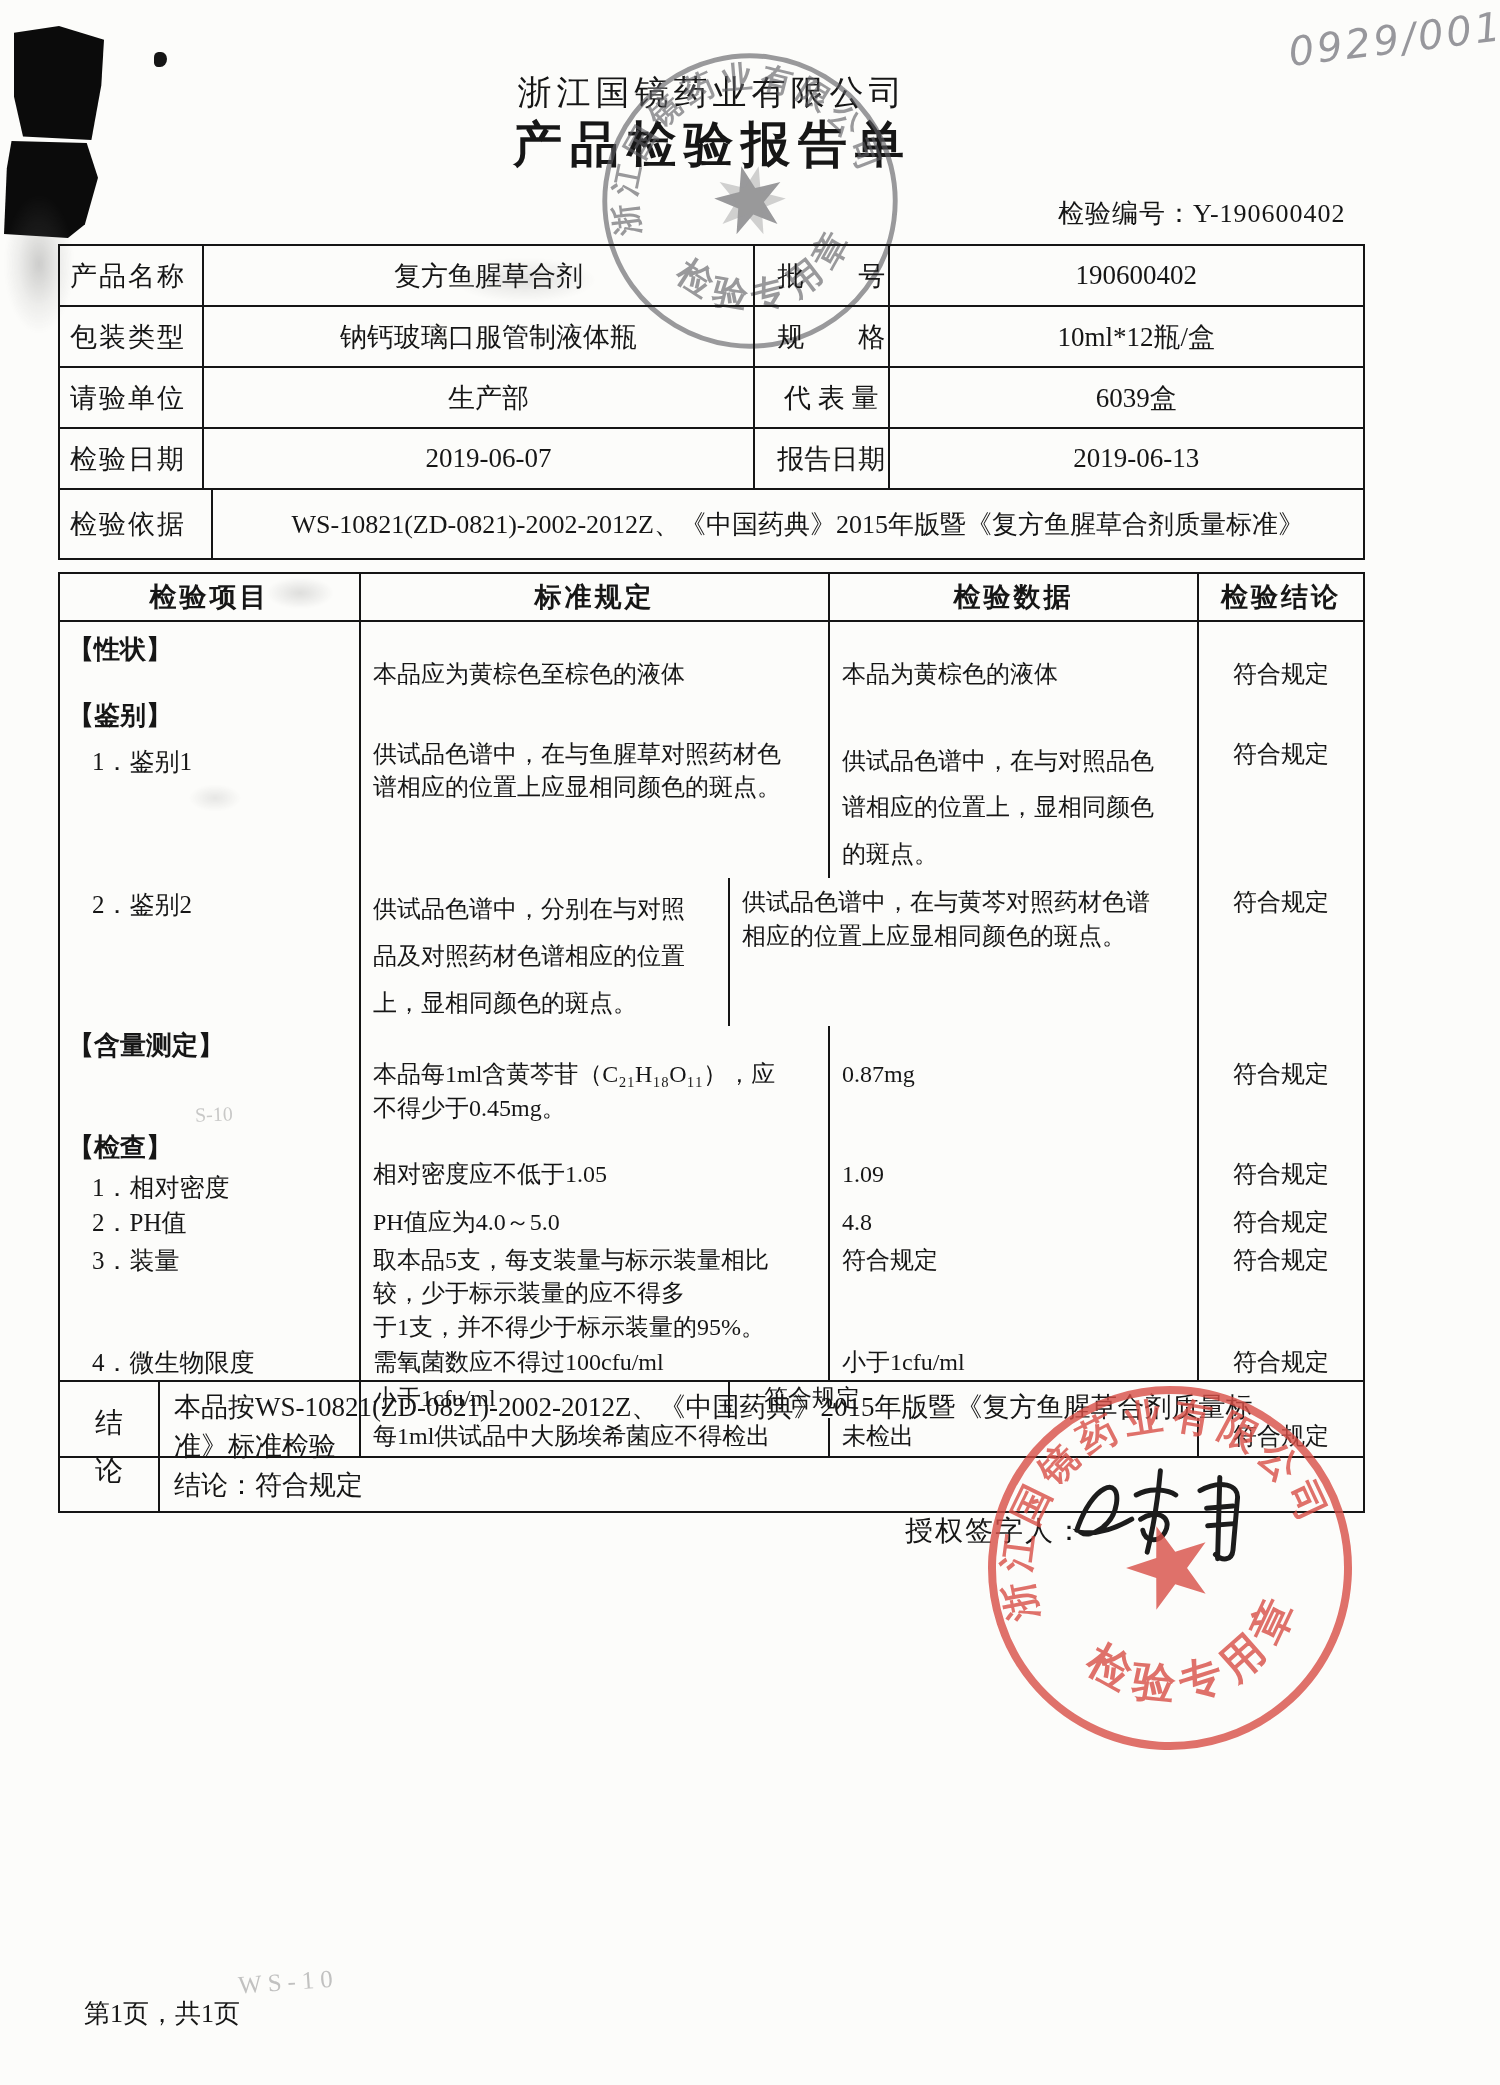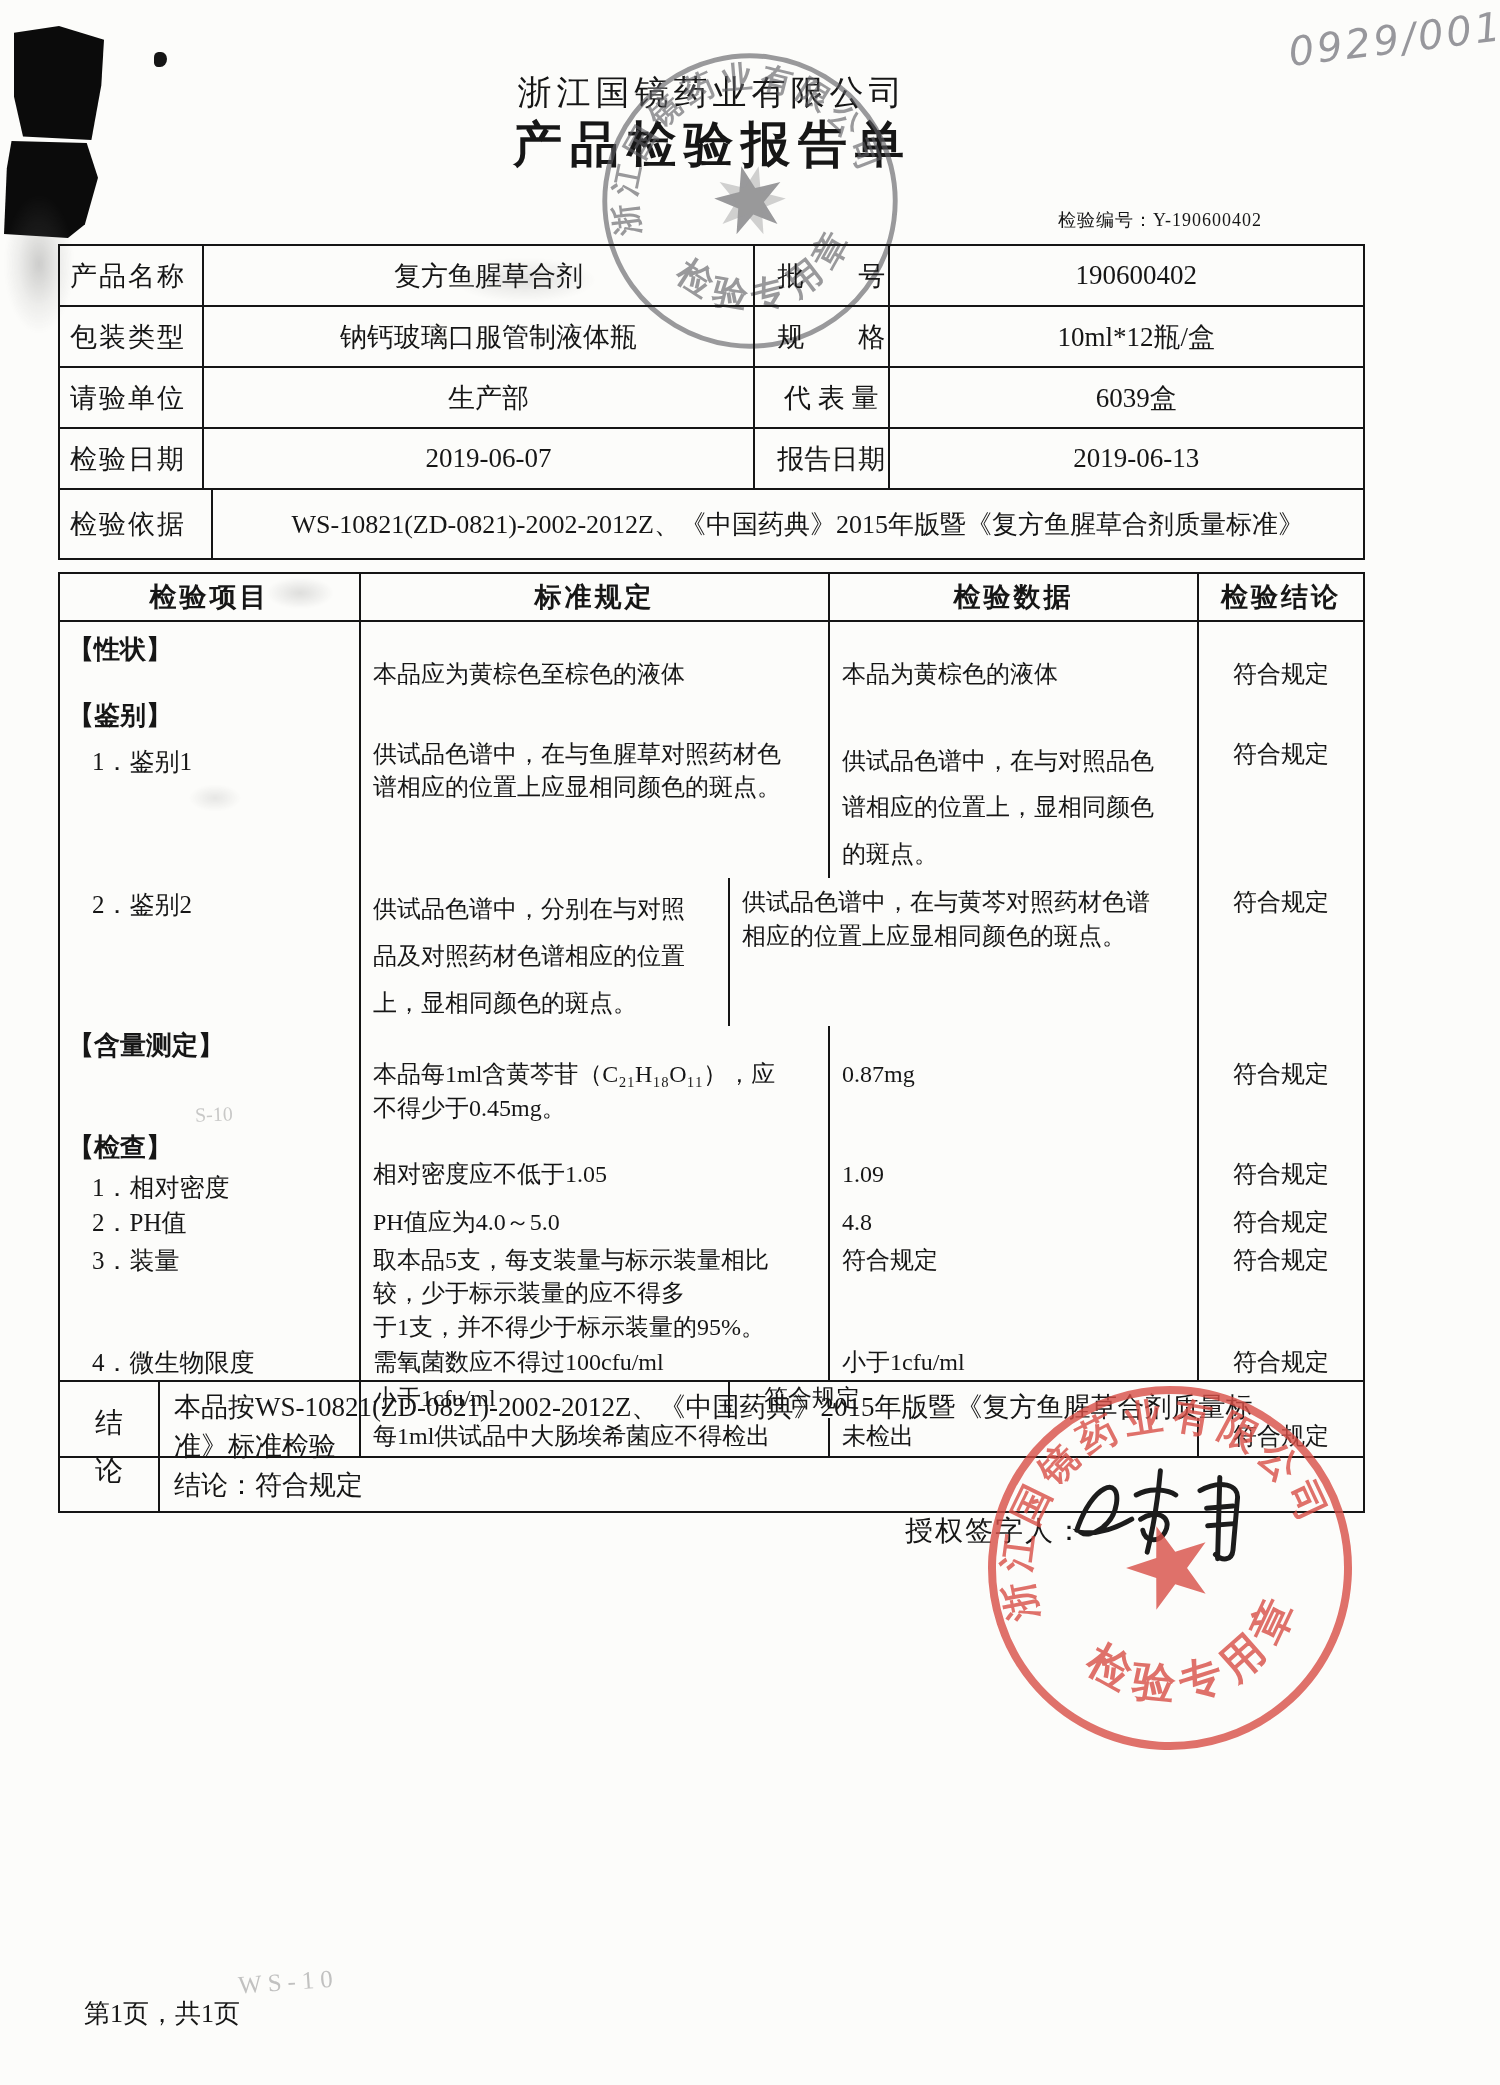--- a/index.html
+++ b/index.html
@@ -27,21 +27,21 @@
   .hand-number{left:1288px;top:16px;font-size:40px;color:#8d8d92;opacity:.9;
     transform:rotate(-7deg);font-style:italic;letter-spacing:3px;
     font-family:"DejaVu Sans",sans-serif;}
   .mid-artifact{left:195px;top:1103px;font-size:20px;color:#8a8a8a;opacity:.45;transform:rotate(-2deg);}
   .foot-artifact{left:238px;top:1968px;font-size:25px;color:#9a9a9a;opacity:.6;transform:rotate(-4deg);letter-spacing:6px;}
   
   .company-title{left:60px;top:70px;width:1305px;text-align:center;
     font-size:34px;letter-spacing:5px;}
   .report-title{left:60px;top:112px;width:1305px;text-align:center;
     font-size:49px;font-weight:bold;letter-spacing:8px;}
-  .report-no{left:1058px;top:208px;font-size:18px;letter-spacing:1px;}
+  .report-no{left:1058px;top:196px;font-size:26px;letter-spacing:1px;}
   
   .tbl{position:absolute;left:58px;width:1307px;border:2px solid #151515;box-sizing:border-box;background:transparent;}
   .trow{display:flex;box-sizing:border-box;}
   .cell{box-sizing:border-box;border-right:2px solid #151515;}
   .cell:last-child{border-right:none;}
   
   .info-table{top:244px;}
   .info-table .trow{border-bottom:2px solid #151515;gap:20px;}
   .info-table .trow:last-child{border-bottom:none;}
   .ilabel{width:155px;display:flex;align-items:center;padding-left:10px;font-size:27px;letter-spacing:2px;}

